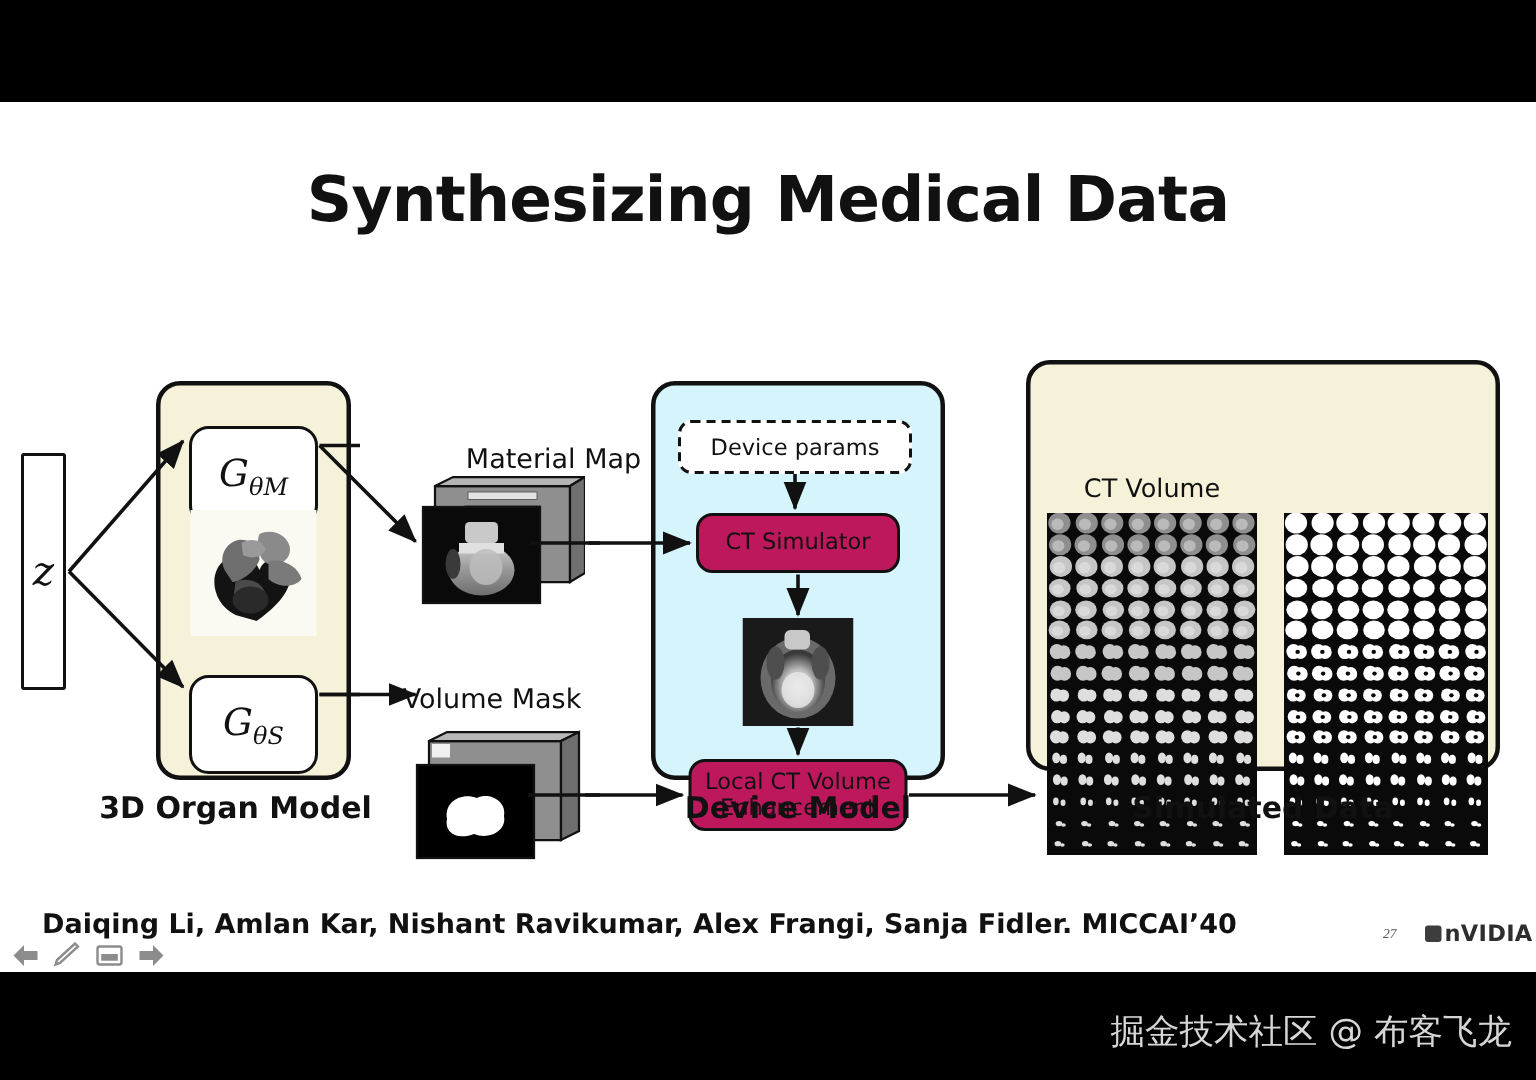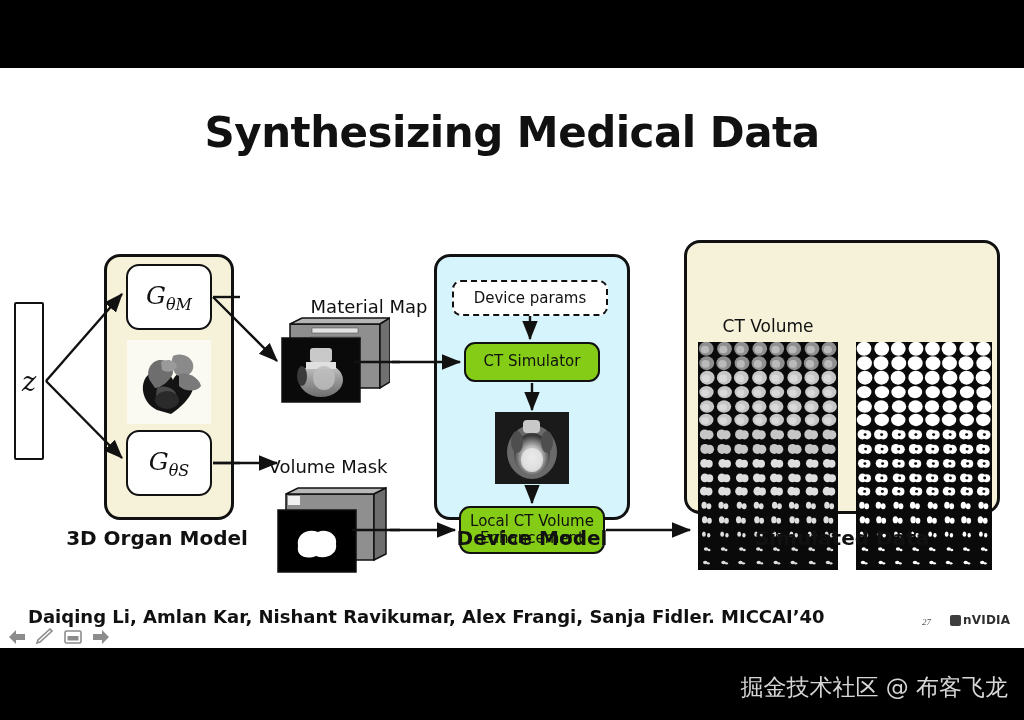--- a/index.html
+++ b/index.html
@@ -49,21 +49,21 @@
     font-family:"DejaVu Sans", sans-serif;
   }
   #cap-organ  { left:52px;  top:458px; width:210px; }
   #cap-device { left:424px; top:458px; width:216px; }
   #cap-sim    { left:684px; top:458px; width:316px; }
 
   
   .gen-box {
     position:absolute; width:86px; height:66px;
     border:2.5px solid #111; border-radius:13px; background:#fff;
-    display:flex; align-items:center; justify-content:center;
+    display:flex; align-items:center; justify-content:center;margin-top:20px;
   }
   #gen-m { left:126px; top:196px; }
   #gen-s { left:126px; top:362px; }
   .gen-label { font-family:"DejaVu Serif", serif; font-style:italic; font-size:25px; color:#111; white-space:nowrap; }
   .gen-label sub { font-size:16px; font-style:italic; }
 
   
   #organ-thumb {
     position:absolute; left:127px; top:272px; width:84px; height:84px;
     background:#fbfaf2; overflow:hidden;
@@ -76,21 +76,21 @@
     position:absolute; width:200px; text-align:center;
     font-size:18px; color:#111; font-family:"DejaVu Sans", sans-serif;
   }
   #mm-wrap { left:272px; top:248px; }
   #mm-title { left:232px; top:228px;margin-left:37px; }
   #vm-wrap { left:268px; top:418px; }
   #vm-title { left:228px; top:388px; }
 
   
   .dev-box {
-    position:absolute; border:2.5px solid #111; border-radius:11px; background:#84cc16;
+    position:absolute; border:2.5px solid #111; border-radius:11px; background:#be185d;
     display:flex; align-items:center; justify-content:center; text-align:center;
     font-size:15px; color:#111; line-height:1.15;
     font-family:"DejaVu Sans", sans-serif;
   }
   #ct-sim  { left:464px; top:274px; width:136px; height:40px; }
   #ct-enh  { left:459px; top:438px; width:146px; height:48px; padding:16px 4px; }
 
   #dev-params {
     position:absolute; left:452px; top:212px; width:156px; height:36px;
     border:2.5px dashed #111; border-radius:9px; background:#fff;
@@ -128,21 +128,21 @@
   }
   #nvidia-logo {
     position:absolute; left:950px; top:545px;
     display:flex; align-items:center; gap:2px;
   }
   #nvidia-logo .eye {
     width:11px; height:11px; background:#3d3d3d; border-radius:2px;
     display:inline-block;
   }
   #nvidia-logo .wordmark {
-    font-size:12px; font-weight:bold; color:#2e2e2e; letter-spacing:0.2px;
+    font-size:15px; font-weight:bold; color:#2e2e2e; letter-spacing:0.2px;
     font-family:"DejaVu Sans", sans-serif;
   }
 
   
   #navbar { position:absolute; left:6px; top:560px; display:flex; align-items:center; gap:6px; }
   #navbar .nav-ico { width:22px; height:18px; display:block; }
 
   
   #watermark {
     position:absolute; left:0; top:672px; width:1024px;

